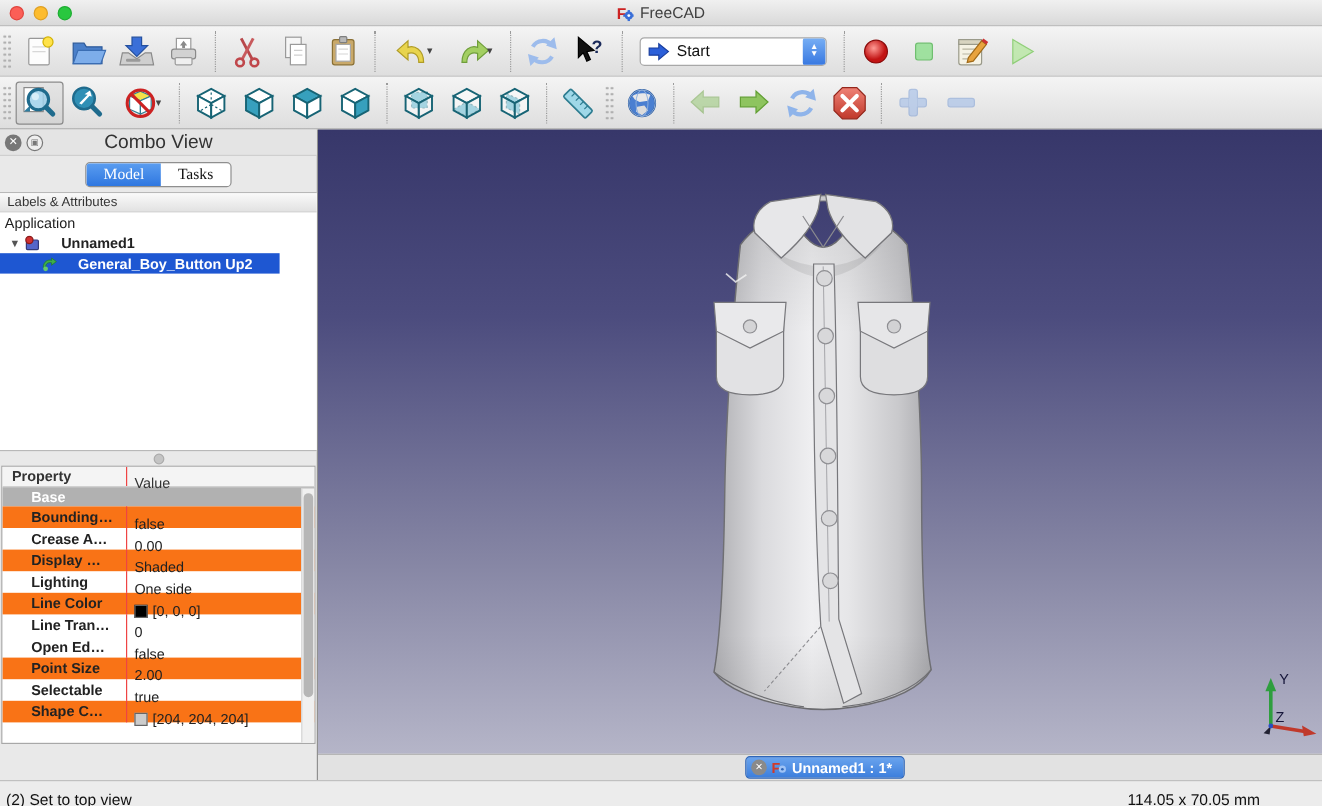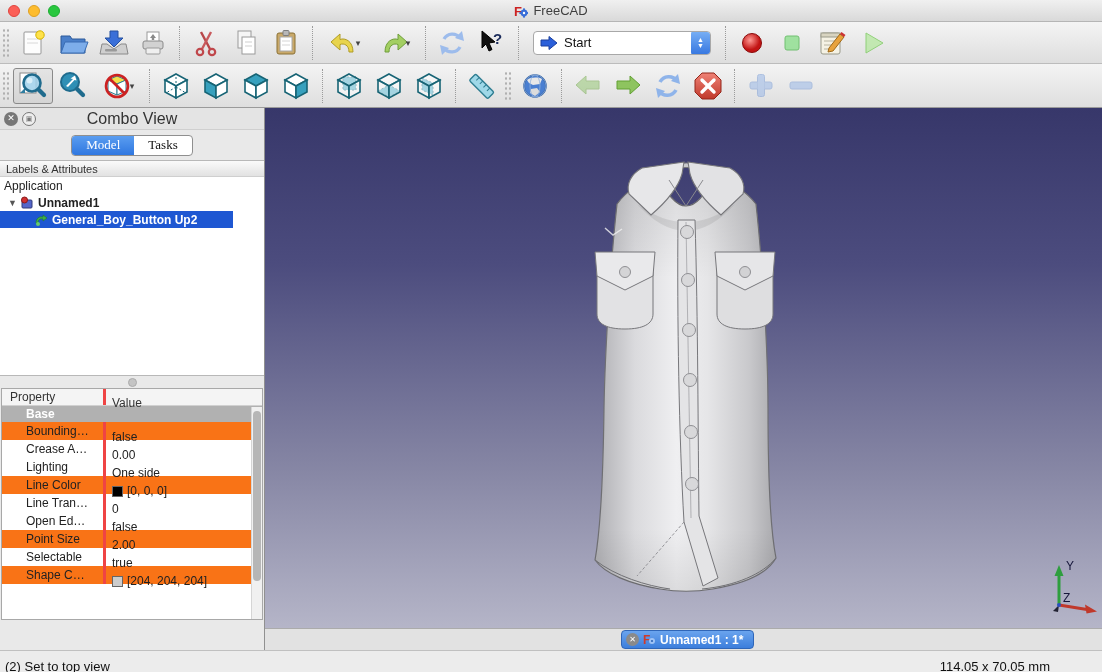--- a/index.html
+++ b/index.html
@@ -24,21 +24,21 @@
   .tb1 { top:22px; height:42px; }
   .tb2 { top:64px; height:44px; border-bottom:1px solid #9a9a9a; }
   .grip { width:8px; height:30px; margin:0 3px 0 2px;
     background-image:radial-gradient(circle,#b0b0b0 1px,transparent 1.3px);
     background-size:4px 5px; }
   .sep { width:1px; height:34px; margin:0 6px; border-left:1px dotted #9b9b9b; }
   .tbtn { width:40px; height:36px; display:flex; align-items:center; justify-content:center;
           border:1px solid transparent; border-radius:3px; position:relative; }
   .tbtn.pressed { border:1px solid #8a8a8a; background:rgba(0,0,0,0.05); }
   .dd { font-size:9px; color:#444; margin-left:-4px; }
-  .combo { width:178px; height:24px; background:#fff; border:1px solid #a8a8a8; border-radius:4px;
+  .combo { width:156px; height:24px; background:#fff; border:1px solid #a8a8a8; border-radius:4px;
            display:flex; align-items:center; margin:0 8px; overflow:hidden; }
   .combo .wb-label { flex:1; font-size:13px; color:#111; padding-left:4px; }
   .stepper { width:19px; height:24px; margin-left:auto; border-radius:3px;
     background:linear-gradient(#79b0f5,#3576e0); display:flex; flex-direction:column;
     align-items:center; justify-content:center; color:#fff; font-size:7px; line-height:6px; }
 
   
   .main { position:absolute; top:108px; left:0; width:1102px; height:542px; display:flex; }
 
   
@@ -60,32 +60,32 @@
 
   .tree { flex:0 0 216px; background:#fff; border-top:1px solid #b8b8b8;
           border-bottom:1px solid #b8b8b8; overflow:hidden; font-size:12px; }
   .tree-hdr { height:16px; background:linear-gradient(#fafafa,#e2e2e2);
               border-bottom:1px solid #cfcfcf; padding-left:6px; font-size:11px;
               color:#333; display:flex; align-items:center; }
   .trow { height:17px; display:flex; align-items:center; }
   .trow .twist { width:12px; margin-left:8px; font-size:9px; color:#555; }
   .trow.sel { background:#1e57d2; color:#fff; width:233px;align-items:center; }
   .ticn { width:14px; height:14px; margin-right:4px; flex:0 0 auto; }
-  .bold { font-weight:bold; }
+  .bold { font-weight:bold;margin-left:13px; }
 
   .splitter { height:12px; display:flex; align-items:center; justify-content:center; }
   .splitter .knob { width:9px; height:9px; border-radius:50%; background:#c4c4c4;
                     border:1px solid #ababab; }
 
   .props { flex:0 0 232px; background:#fff; border:1px solid #a8a8a8; margin:0 1px;
            position:relative; overflow:hidden; font-size:12px; }
   .prow { height:18px; display:flex; align-items:center; }
-  .prow .pname { width:104px; padding-left:24px; border-right:3px solid #ef4444;
+  .prow .pname { width:104px; padding-left:24px; border-right:1px solid #ef4444;
                  overflow:hidden; white-space:nowrap; align-self:stretch;
-                 display:flex; align-items:center; }
+                 display:flex; align-items:center;font-weight:bold; }
   .prow .pval { flex:1; padding-left:6px; display:flex; align-items:center; gap:4px;
                 overflow:hidden; white-space:nowrap;margin-top:12px; }
   .phdr { height:17px; background:#f4f4f4; border-bottom:1px solid #d0d0d0; color:#333; }
   .phdr .pname { padding-left:8px; }
   .pgroup { height:16px; background:#b1b1b1; color:#fff; font-weight:bold;
             padding-left:24px; display:flex; align-items:center; }
   .prow.alt { background:#f97316; }
   .swatch { display:inline-block; width:11px; height:11px; border:1px solid #666; }
   .pscroll { position:absolute; right:0; top:18px; bottom:0; width:11px;
              background:#f0f0f0; border-left:1px solid #d5d5d5; }
@@ -502,20 +502,24 @@
       </div>
       <div class="pgroup">Base</div>
 
       <div class="prow alt">
         <div class="pname">Bounding…</div>
         <div class="pval">false</div>
       </div>
       <div class="prow">
         <div class="pname">Crease A…</div>
         <div class="pval">0.00</div>
+      </div>
+      <div class="prow alt">
+        <div class="pname">Display …</div>
+        <div class="pval">Shaded</div>
       </div>
       <div class="prow">
         <div class="pname">Lighting</div>
         <div class="pval">One side</div>
       </div>
       <div class="prow alt">
         <div class="pname">Line Color</div>
         <div class="pval">
           <span class="swatch" style="background:#000000"></span>
           <span>[0, 0, 0]</span>

